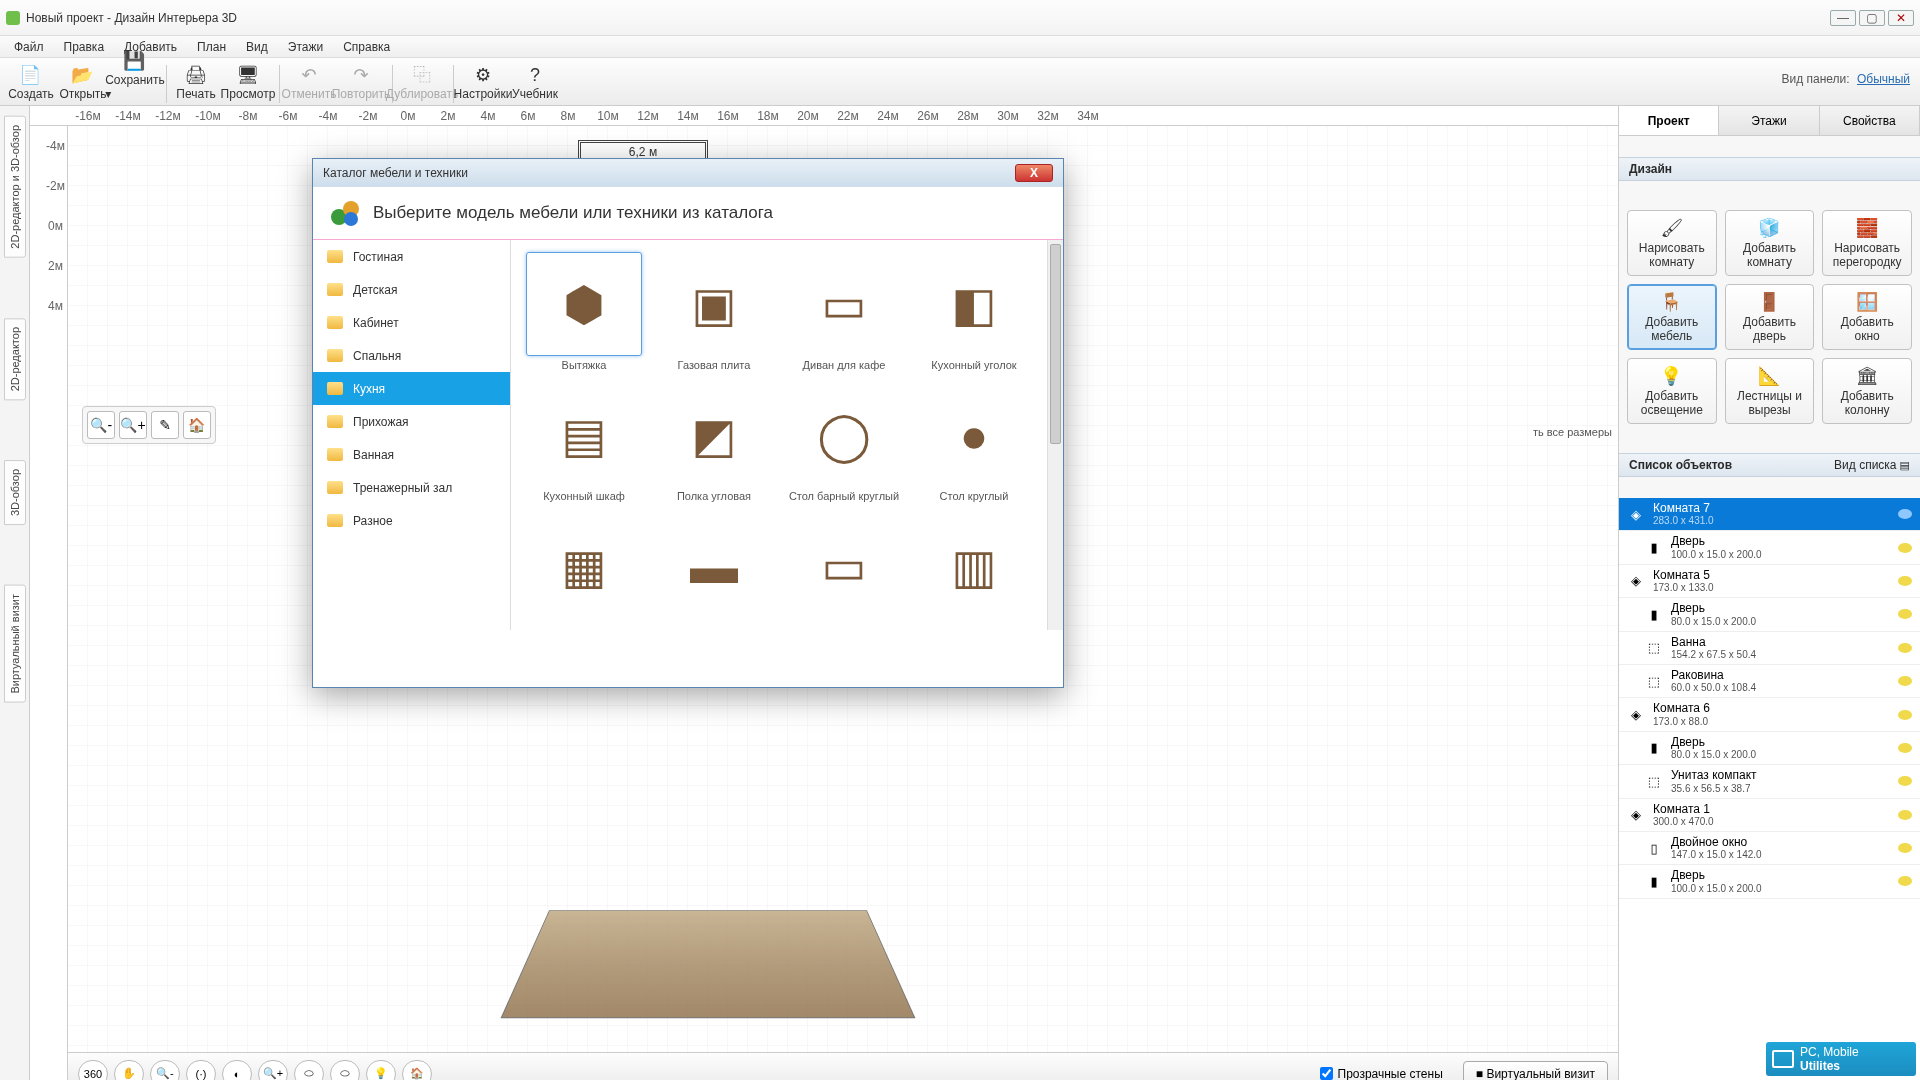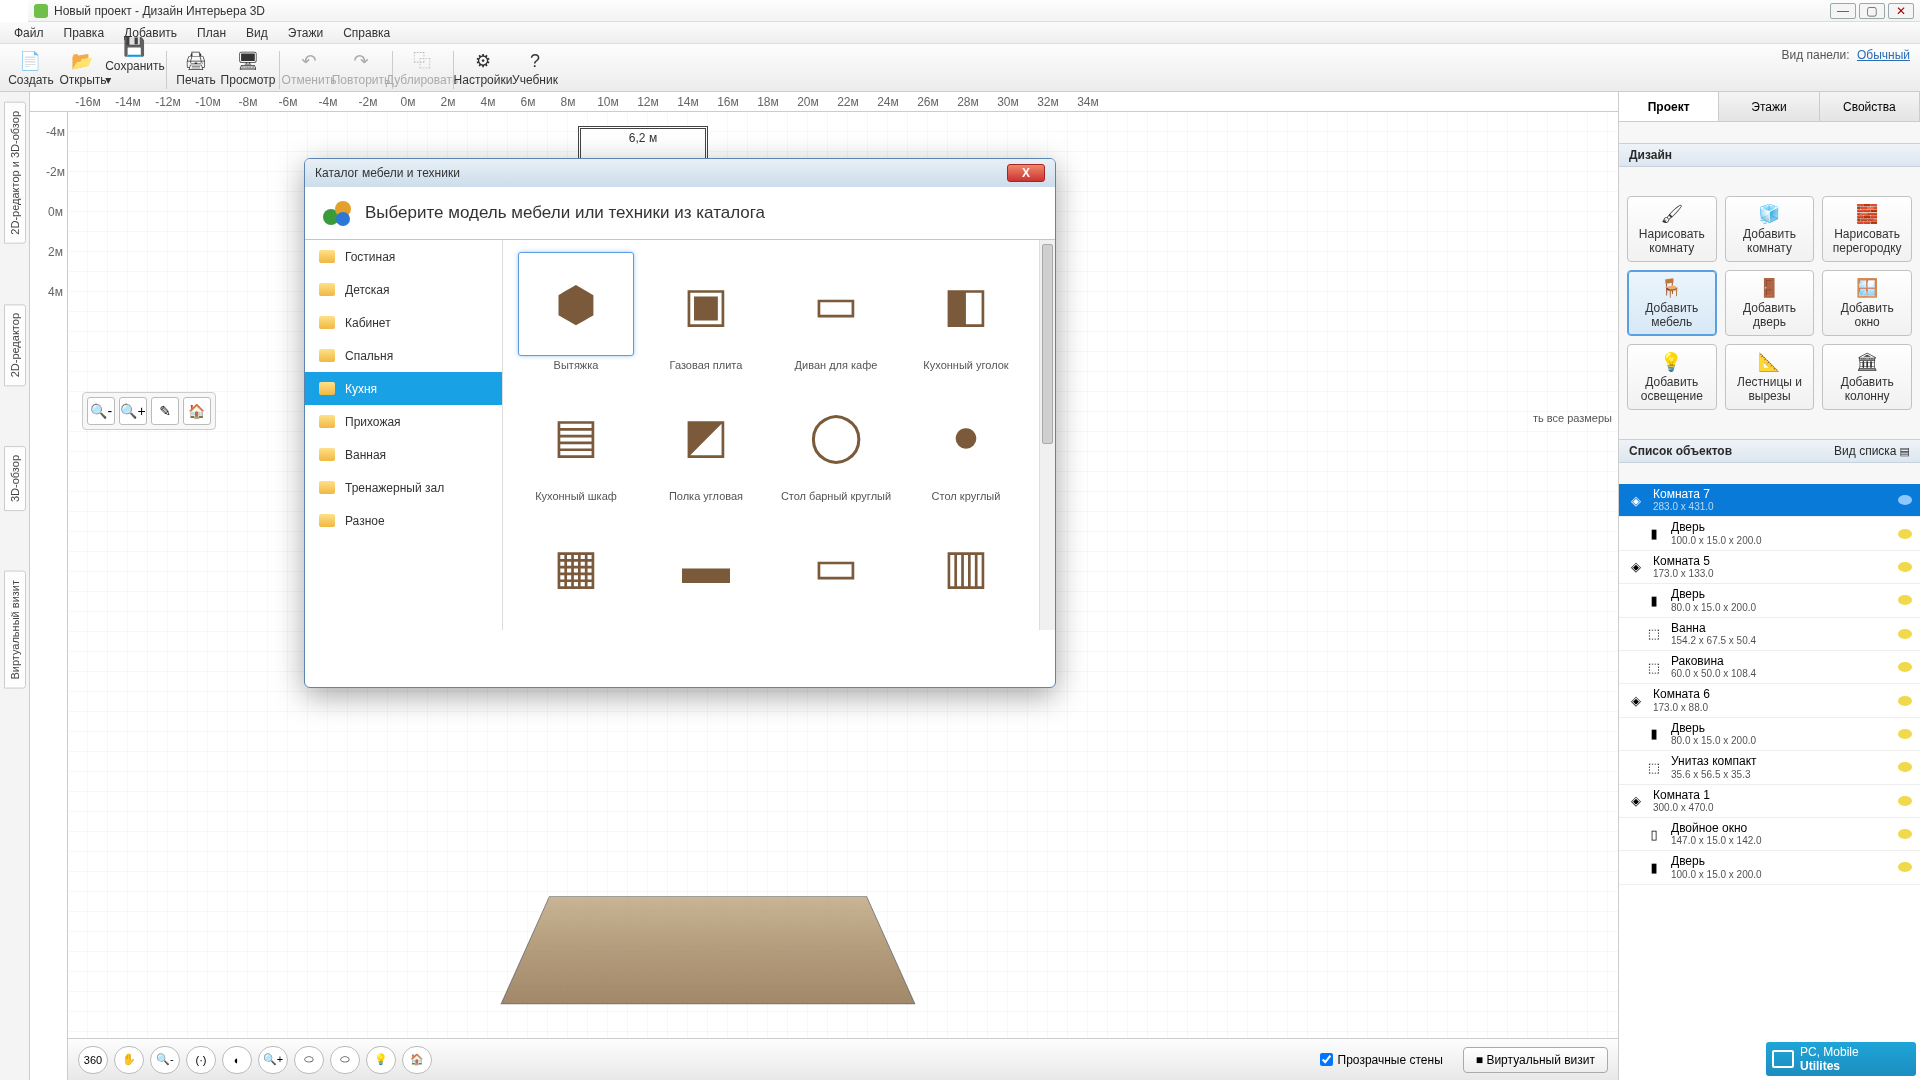--- a/index.html
+++ b/index.html
@@ -1,35 +1,35 @@
 <!DOCTYPE html>
 <html><head>
 <meta charset="utf-8">
 <style>
 * { margin: 0; padding: 0; box-sizing: border-box; font-family: "Segoe UI", Tahoma, sans-serif; font-size: 12px; }
 body { width: 1920px; height: 1080px; background: #fff; overflow: hidden; position: relative; }
 
 
-.titlebar { height: 22px; background: linear-gradient(#fdfdfd,#f3f3f3); display: flex; align-items: center; padding: 0 6px; border-bottom: 1px solid #ddd; margin-left: 28px; }
+.titlebar { height: 36px; background: linear-gradient(#fdfdfd,#f3f3f3); display: flex; align-items: center; padding: 0 6px; border-bottom: 1px solid #ddd; }
 .titlebar .app-icon { width: 14px; height: 14px; background: #6fbf4a; border-radius: 3px; margin-right: 6px; }
 .titlebar .title { flex: 1; color: #333; }
 .titlebar .winbtn { width: 26px; height: 16px; border: 1px solid #9aa; margin-left: 3px; display: flex; align-items: center; justify-content: center; color: #555; background: #f5f5f5; border-radius: 2px; }
 .titlebar .winbtn.close { color: #a00; }
 
 
 .menubar { height: 22px; background: linear-gradient(#fbfbfb,#efefef); display: flex; align-items: center; padding: 0 4px; border-bottom: 1px solid #ddd; }
 .menubar .item { padding: 2px 10px; color: #333; }
 
 
 .toolbar { height: 48px; background: linear-gradient(#fdfdfd,#ececec); display: flex; align-items: flex-end; padding: 2px 6px; border-bottom: 1px solid #ccc; position: relative; }
 .toolbar .tbtn { width: 50px; display: flex; flex-direction: column; align-items: center; font-size: 11px; color: #333; padding-bottom: 2px; margin-right: 2px; }
 .toolbar .tbtn .ico { width: 24px; height: 24px; display: flex; align-items: center; justify-content: center; font-size: 18px; }
 .toolbar .tbtn.dis { color: #aaa; }
 .toolbar .sep { width: 1px; height: 38px; background: #ccc; margin: 0 4px; }
-.toolbar .rightlabel { position: absolute; right: 10px; top: 4px; color: #555; }
+.toolbar .rightlabel { position: absolute; right: 10px; top: 14px; color: #555; }
 .toolbar .rightlabel a { color: #2a6db3; text-decoration: underline; margin-left: 4px; }
 
 
 .main { display: flex; height: calc(1080px - 22px - 22px - 48px); }
 .left-tabs { width: 30px; background: #f4f4f4; border-right: 1px solid #ccc; display: flex; flex-direction: column; align-items: center; padding-top: 10px; gap: 60px; }
 .left-tabs .vtab { writing-mode: vertical-rl; transform: rotate(180deg); padding: 8px 4px; font-size: 11px; color: #444; border: 1px solid #ccc; background: #fdfdfd; border-radius: 3px 0 0 3px; }
 
 .canvas-wrap { flex: 1; display: flex; flex-direction: column; position: relative; background: #fff; }
 .ruler-h { height: 20px; background: #fff; border-bottom: 1px solid #ccc; display: flex; align-items: center; padding-left: 38px; overflow: hidden; font-size: 10px; color: #666; }
 .ruler-h span { width: 40px; text-align: center; flex-shrink: 0; }
@@ -65,21 +65,21 @@
 .objrow.selected { background: #0a7ad9; color: #fff; }
 .objrow .oico { width: 18px; text-align: center; font-size: 13px; }
 .objrow .otext { flex: 1; line-height: 1.2; }
 .objrow .otext .dim { font-size: 10px; opacity: 0.7; }
 .objrow .eye { width: 14px; height: 10px; background: #f0d94a; border-radius: 50%; }
 .objrow.selected .eye { background: #8fc8ff; }
 .objrow.indent { padding-left: 26px; }
 .listview-label { font-weight: 400; font-size: 11px; }
 
 
-.modal { position: absolute; left: 304px; top: 158px; width: 752px; height: 530px; background: #fff; border: 1px solid #5a85b2; border-radius: 6px; box-shadow: 0 8px 30px rgba(0,0,0,.35); z-index: 50; overflow: hidden; }
+.modal { position: absolute; left: 312px; top: 158px; width: 752px; height: 530px; background: #fff; border: 1px solid #5a85b2; border-radius: 0; box-shadow: 0 8px 30px rgba(0,0,0,.35); z-index: 50; overflow: hidden; }
 .modal .mtitle { height: 28px; background: linear-gradient(#e8f0f7,#cdddeb); display: flex; align-items: center; padding: 0 10px; color: #333; font-size: 12px; }
 .modal .mtitle .spacer { flex: 1; }
 .modal .mclose { width: 38px; height: 18px; background: linear-gradient(#e86,#c33); border: 1px solid #a22; border-radius: 3px; color: #fff; display: flex; align-items: center; justify-content: center; font-size: 12px; font-weight: bold; }
 .modal .mheader { padding: 10px 16px; display: flex; align-items: center; gap: 12px; border-bottom: 1px solid #f9a8d4; }
 .modal .mheader .hico { width: 32px; height: 32px; }
 .modal .mheader .htxt { font-size: 17px; color: #333; }
 .modal .mbody { display: flex; height: 390px; }
 .modal .cats { width: 198px; background: #fff; border-right: 1px solid #ddd; }
 .modal .cat { display: flex; align-items: center; height: 33px; padding: 0 14px; gap: 10px; color: #333; }
 .modal .cat .fico { width: 16px; height: 13px; background: linear-gradient(#ffe08a,#f0b840); border-radius: 2px; }
@@ -369,21 +369,21 @@
           <div class="otext">
             <div>Дверь</div>
             <div class="dim">80.0 x 15.0 x 200.0</div>
           </div>
           <div class="eye"></div>
         </div>
         <div class="objrow indent">
           <div class="oico">⬚</div>
           <div class="otext">
             <div>Унитаз компакт</div>
-            <div class="dim">35.6 x 56.5 x 35.3</div>
+            <div class="dim">35.6 x 56.5 x 38.7</div>
           </div>
           <div class="eye"></div>
         </div>
         <div class="objrow">
           <div class="oico">◈</div>
           <div class="otext">
             <div>Комната 1</div>
             <div class="dim">300.0 x 470.0</div>
           </div>
           <div class="eye"></div>

